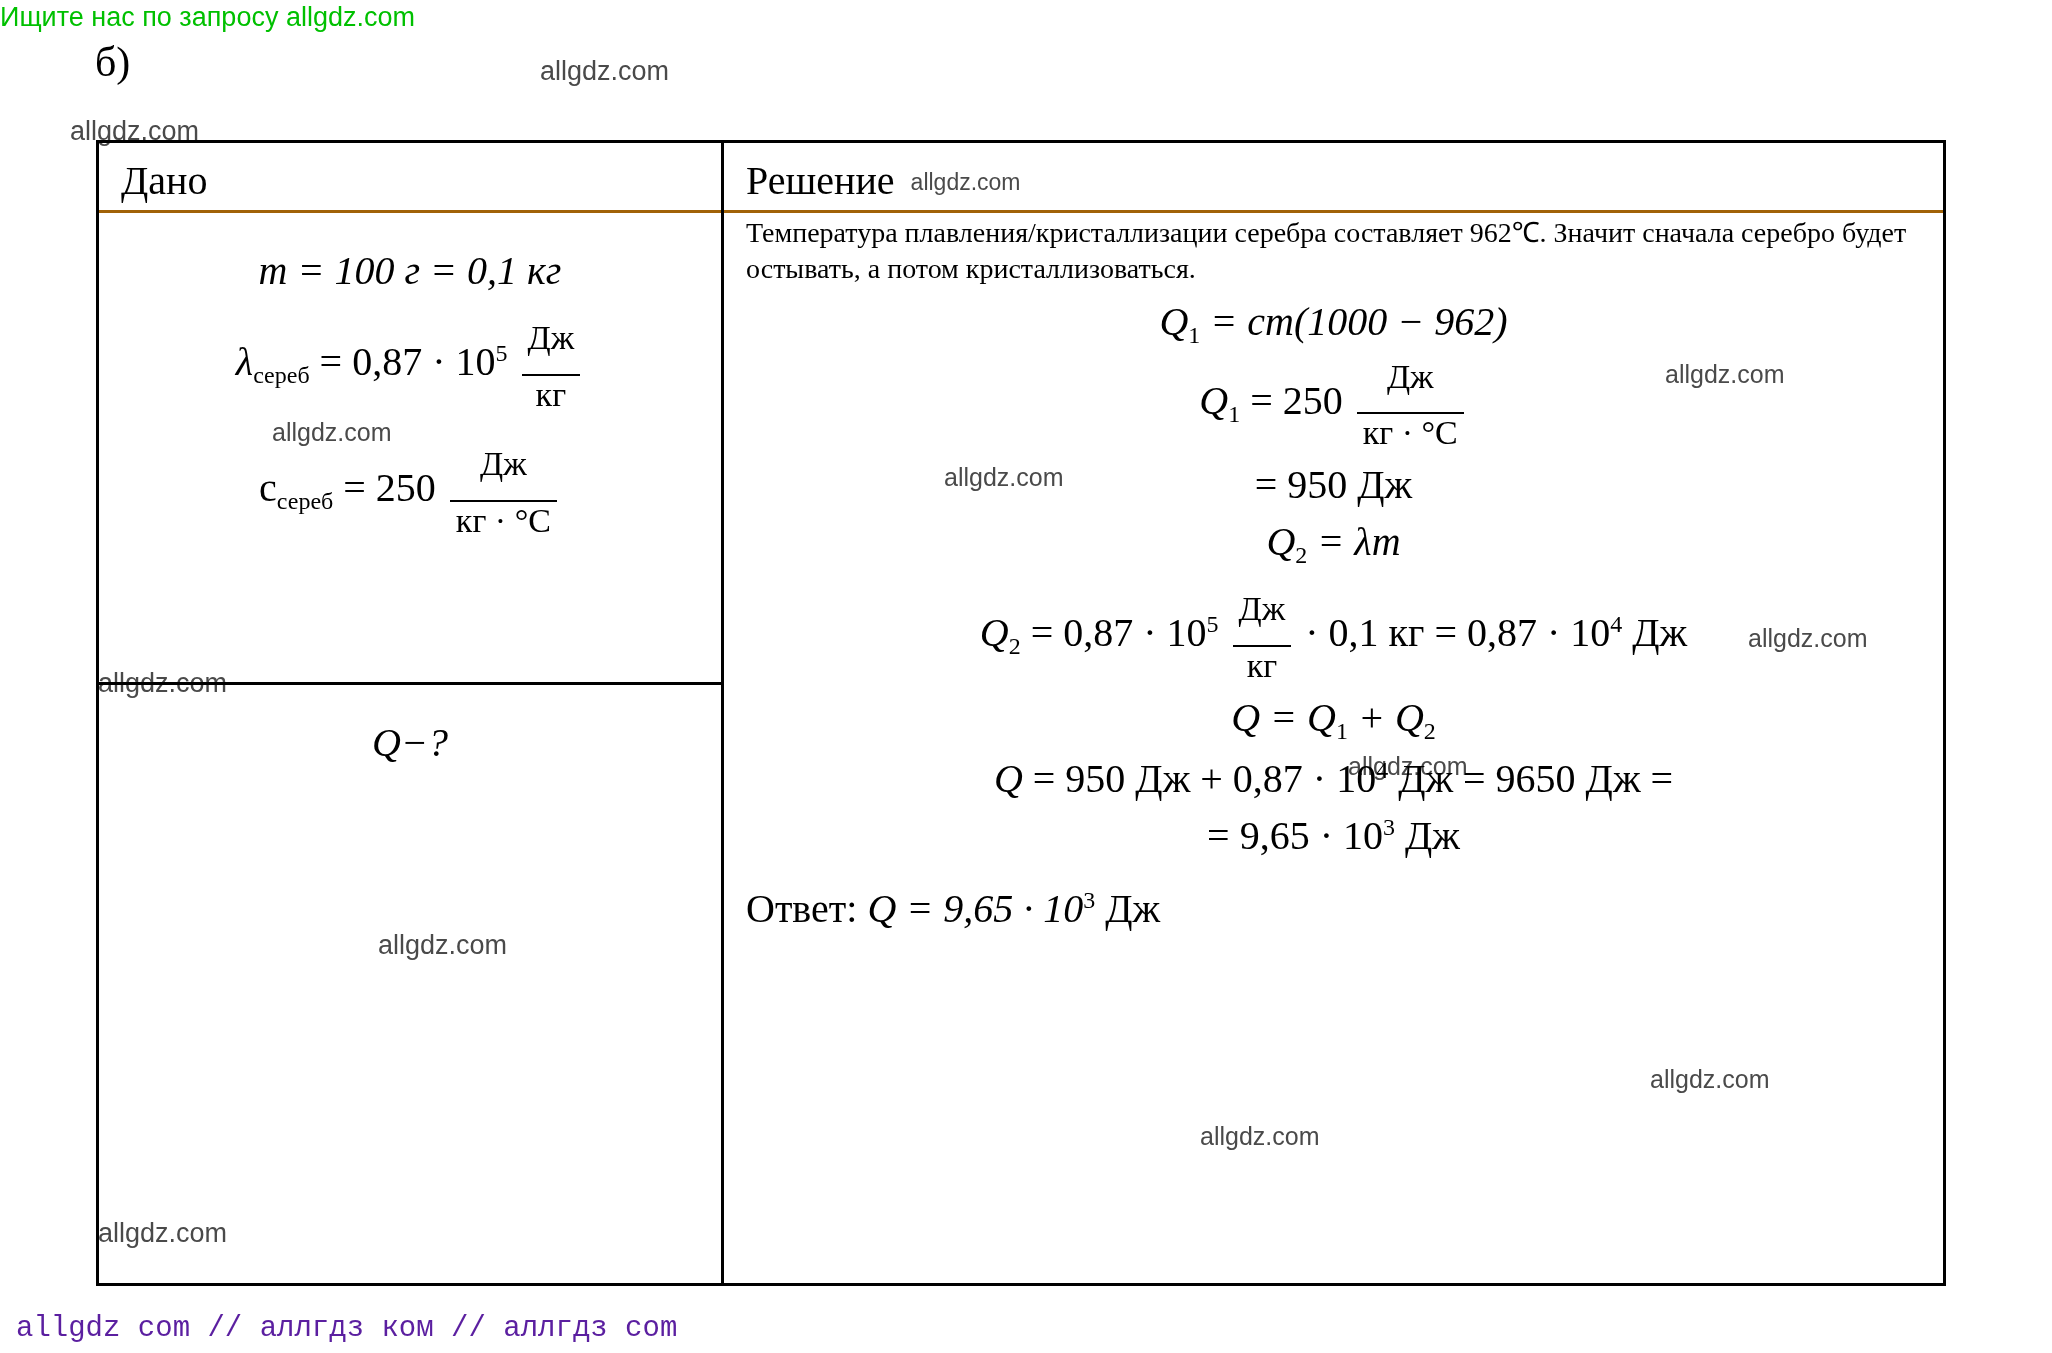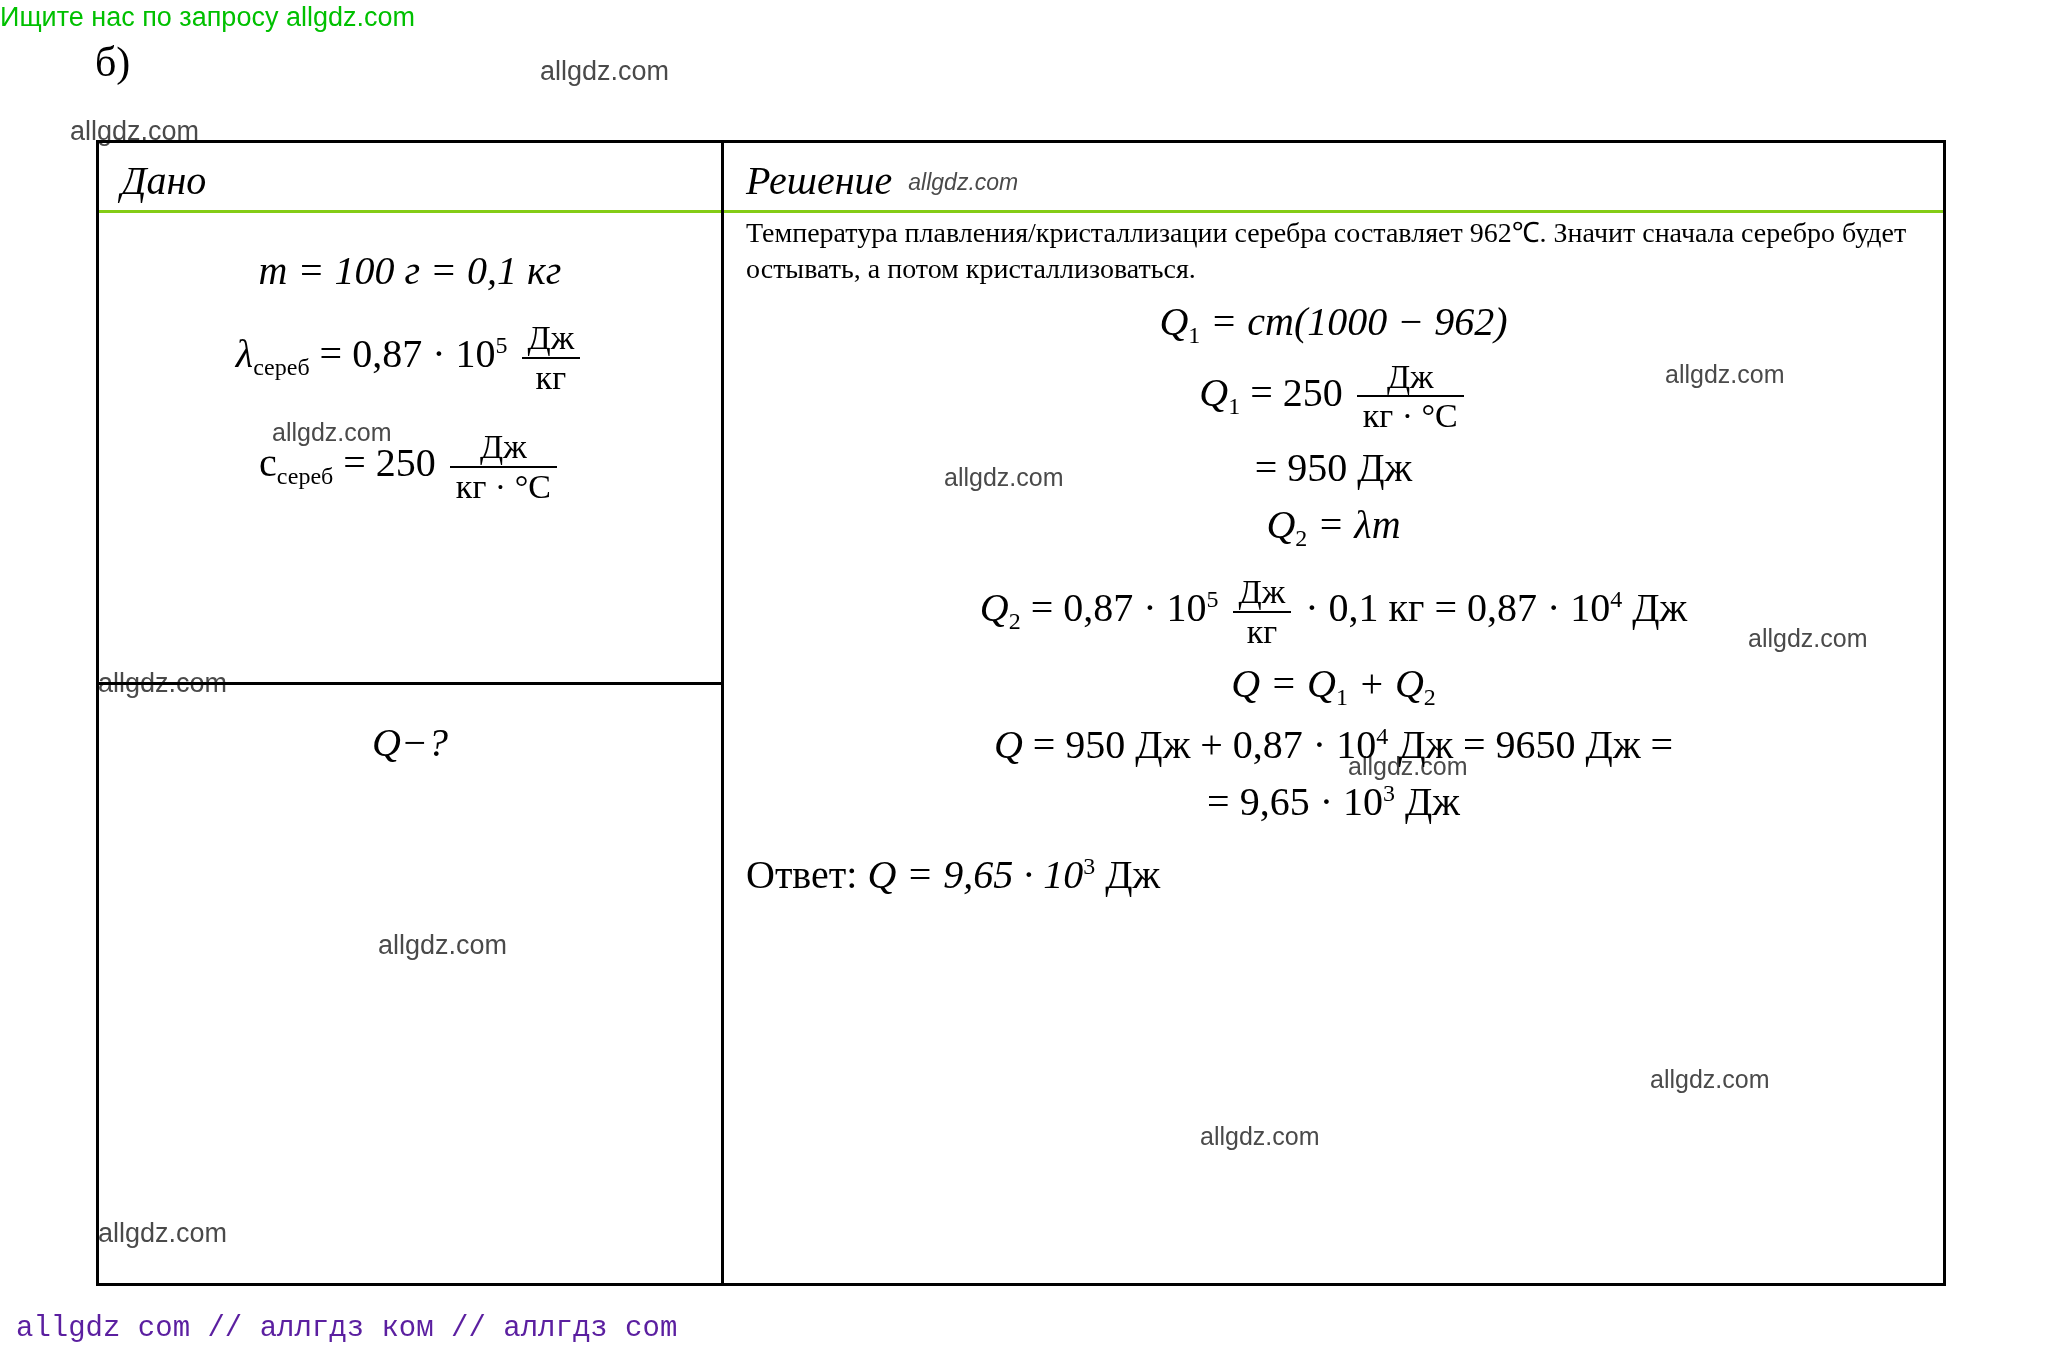--- a/index.html
+++ b/index.html
@@ -75,22 +75,21 @@
   .col-right {
     flex: 1;
     position: relative;
     box-sizing: border-box;
   }
   .hdr {
     font-size: 40px;
     padding: 14px 0 6px 22px;
   }
   .hdr-row {
-    border-bottom: 3px solid #84cc16;
-    font-style: italic;
+    border-bottom: 3px solid #a16207;
   }
   .sub-hdr-inline {
     font-family: "Liberation Sans", sans-serif;
     font-size: 23px;
     color: #4a4a4a;
     margin-left: 16px;
     vertical-align: 4px;
   }
 
   
@@ -129,21 +128,21 @@
   }
   .frac {
     display: inline-block;
     vertical-align: middle;
     text-align: center;
     line-height: 1.05;
     font-size: 34px;
     margin: 0 4px;
   }
   .frac .num { display: block; padding: 0 6px 1px 6px; }
-  .frac .den { display: block; border-top: 2px solid #000; padding: 1px 6px 0 6px; }
+  .frac .den { display: block; border-top: 2px solid #000; padding: 1px 6px 0 6px; margin-top: 17px; }
 
   
   .sol-text {
     font-size: 28px;
     line-height: 1.30;
     padding: 2px 20px 0 22px;
   }
   .eq {
     text-align: center;
     font-size: 40px;

